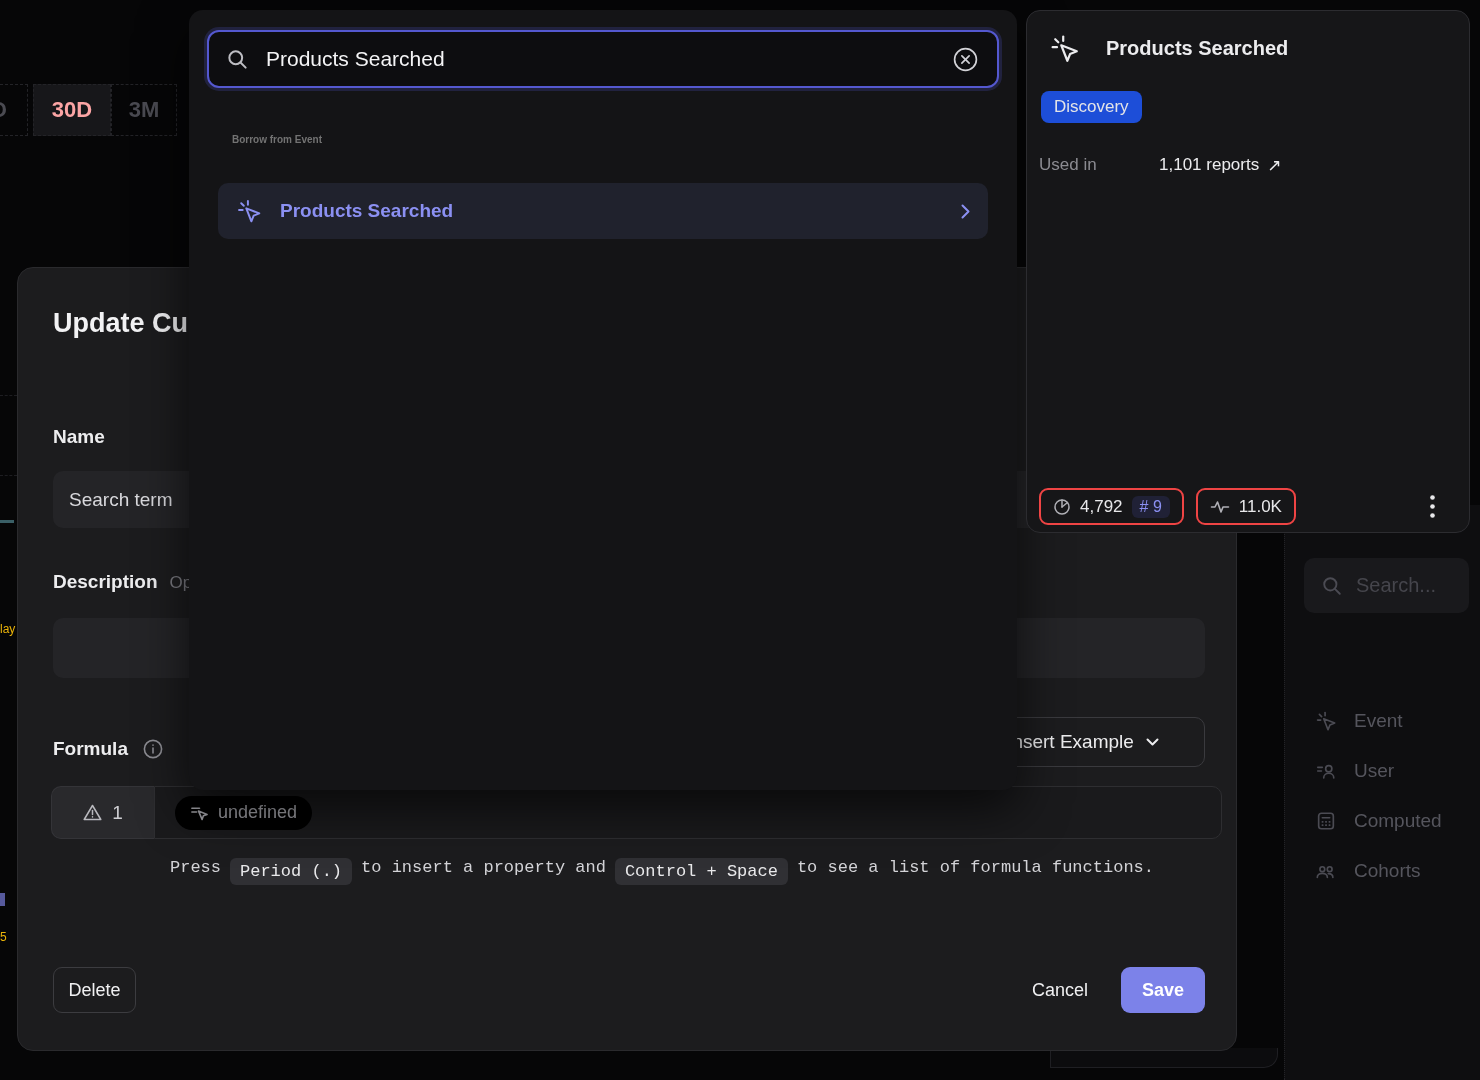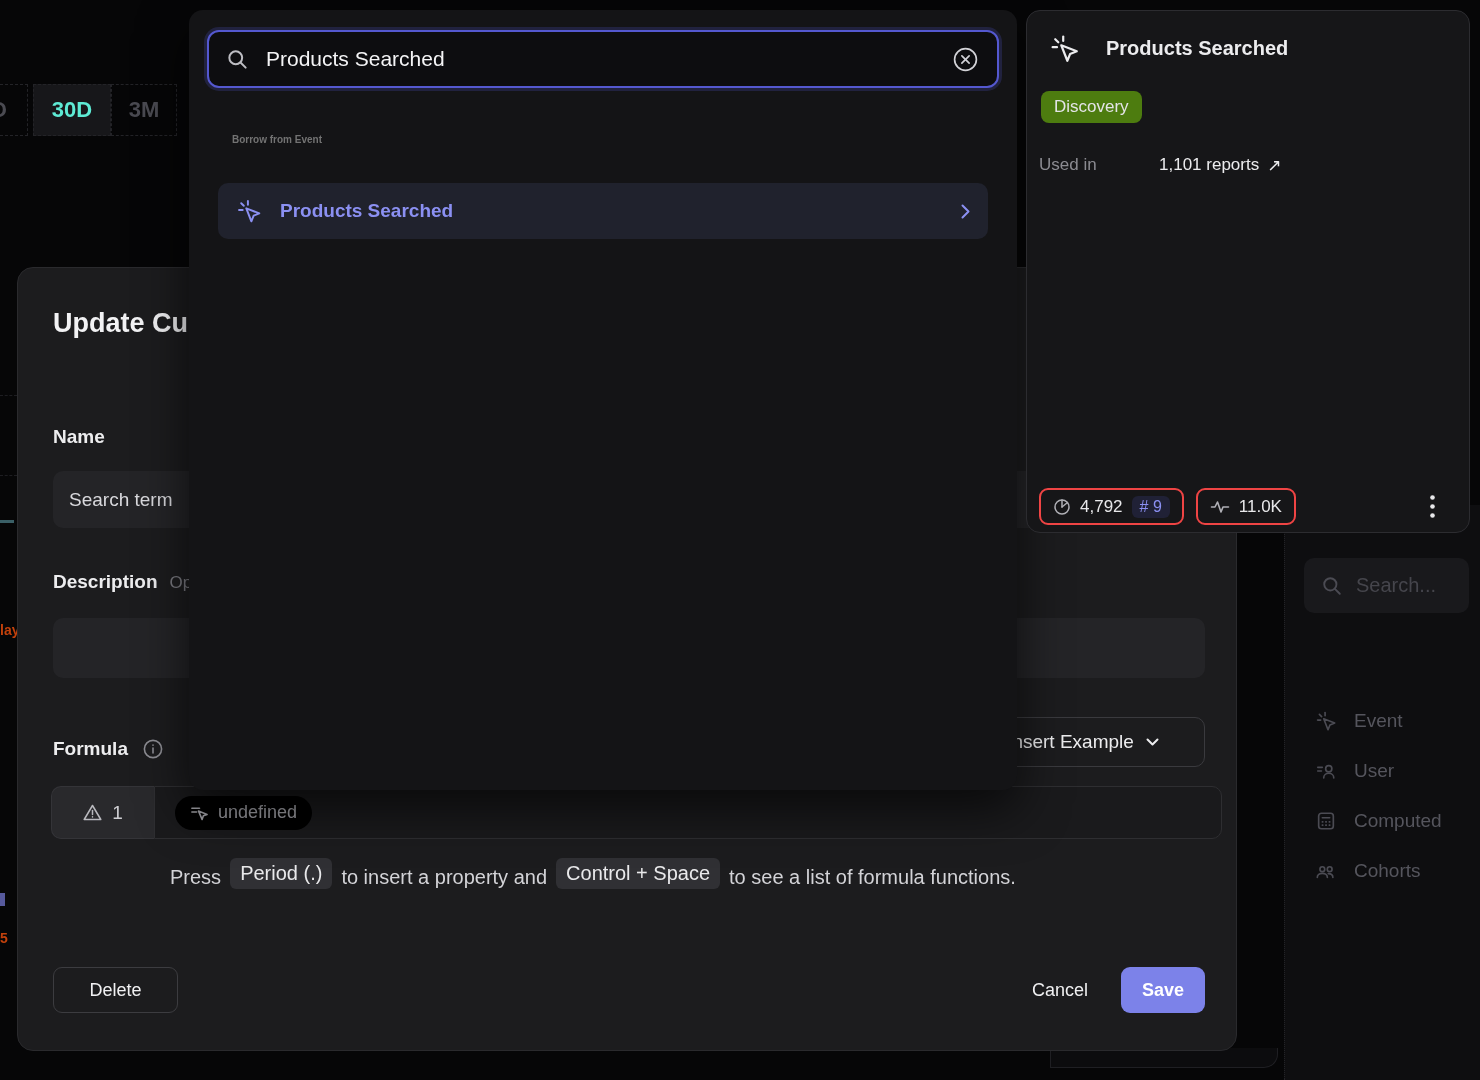--- a/index.html
+++ b/index.html
@@ -5,22 +5,22 @@
   * { margin:0; padding:0; box-sizing:border-box; }
   html,body { width:1480px; height:1080px; background:#060607; overflow:hidden;
     font-family:"Liberation Sans", sans-serif; }
   .abs { position:absolute; }
   svg { display:block; }
 
   
   #bg-layer { position:absolute; inset:0; z-index:0; }
   .time-cell { position:absolute; top:84px; height:52px; display:flex; align-items:center;
     justify-content:center; border:1px dashed #232327; color:#4a4a51; font-size:22px; font-weight:bold; }
-  .time-cell.sel { background:#17171a; color:#5eead4; }
-  .bg-frag { position:absolute; color:#c2410c; font-size:14px;font-weight:bold; }
+  .time-cell.sel { background:#17171a; color:#fca5a5; }
+  .bg-frag { position:absolute; color:#eab308; font-size:12px; }
   .dash-line { position:absolute; border-top:1px dashed #1d1d21; width:17px; left:0; }
 
   .sidebar { position:absolute; left:1284px; top:505px; width:196px; height:575px;
     background:#0e0e10; border-left:1px dotted #232327; border-top-left-radius:14px; }
   .sb-search { position:absolute; left:19px; top:53px; width:165px; height:55px;
     background:#19191c; border-radius:10px; display:flex; align-items:center; gap:12px;
     padding:0 16px; color:#45454c; font-size:20px; }
   .sb-item { position:absolute; left:19px; width:170px; height:48px; display:flex;
     align-items:center; gap:16px; padding:0 10px; color:#55555d; font-size:19px; border-radius:8px; }
   .sb-item.sel { background:#15161c; }
@@ -45,26 +45,26 @@
     border:1px solid #3a3a3e; border-radius:10px; background:transparent; color:#ececee;
     font-size:19px; display:flex; align-items:center; justify-content:center; gap:12px; cursor:pointer; }
   .formula-row { position:absolute; left:33px; top:518px; width:1171px; height:53px; display:flex; }
   .f-gutter { width:103px; background:#29292c; border:1px solid #343438; border-right:none;
     border-radius:10px 0 0 10px; display:flex; align-items:center; justify-content:center;
     gap:10px; color:#cfcfd3; font-size:19px; }
   .f-input { flex:1; background:#1a1a1c; border:1px solid #2e2e31; border-radius:0 10px 10px 0;
     display:flex; align-items:center; padding:0 20px; }
   .f-chip { height:34px; background:#000000; border-radius:17px; display:flex; align-items:center;
     gap:9px; padding:0 15px; color:#a1a1a7; font-size:18px; }
-  .hint { position:absolute; left:152px; top:590px; display:flex; align-items:flex-end; gap:9px;
-    color:#d3d3d7; font-size:20px; }
+  .hint { position:absolute; left:152px; top:590px; display:flex; align-items:flex-start; gap:9px;
+    color:#d3d3d7; font-size:17px;font-family:Liberation Mono, monospace; }
   .kbd { background:#303034; border-radius:6px; padding:4px 10px; color:#e9e9eb; }
   .btn { position:absolute; top:699px; height:46px; border-radius:9px; font-size:18px;
     display:flex; align-items:center; justify-content:center; cursor:pointer; }
-  #delete-btn { left:35px; width:125px; background:transparent; border:1px solid #3c3c40; color:#f0f0f2; }
+  #delete-btn { left:35px; width:83px; background:transparent; border:1px solid #3c3c40; color:#f0f0f2; }
   #cancel-btn { left:996px; width:92px; background:transparent; border:none; color:#f0f0f2; }
   #save-btn { left:1103px; width:84px; background:#7c82e9; border:none; color:#fff; font-weight:bold; }
 
   
   #popover { position:absolute; left:189px; top:10px; width:828px; height:780px;
     background:#141416; border-radius:14px; box-shadow:0 18px 50px rgba(0,0,0,.65); z-index:20; }
   .srch-box { position:absolute; left:18px; top:20px; width:792px; height:58px;
     background:#0d0d10; border:2px solid #5458d0; border-radius:12px;
     box-shadow:0 0 0 3px rgba(84,88,208,.22); display:flex; align-items:center; gap:18px; padding:0 18px; }
   .srch-box input { flex:1; background:transparent; border:none; outline:none; color:#f4f4f6;
@@ -73,21 +73,21 @@
   .result-row { position:absolute; left:29px; top:173px; width:770px; height:56px;
     background:#20222d; border-radius:10px; display:flex; align-items:center; gap:18px;
     padding:0 18px; cursor:pointer; }
   .result-lbl { flex:1; color:#8b90f2; font-size:19px; font-weight:bold; }
 
   
   #card { position:absolute; left:1026px; top:10px; width:444px; height:523px;
     background:#161618; border:1px solid #2c2c30; border-radius:14px; z-index:20; }
   .c-head { position:absolute; left:22px; top:22px; display:flex; align-items:center; gap:26px; }
   .c-title { color:#ececee; font-size:20px; font-weight:bold; }
-  .c-badge { position:absolute; left:14px; top:80px; background:#4d7c0f; border-radius:8px;
+  .c-badge { position:absolute; left:14px; top:80px; background:#1d4ed8; border-radius:8px;
     padding:6px 13px; color:#e4e4e7; font-size:17px; }
   .c-used { position:absolute; left:12px; top:144px; display:flex; font-size:17px; }
   .c-used-lbl { color:#8b8b91; width:120px; }
   .c-used-val { color:#ececee; display:flex; gap:8px; }
   .c-stats { position:absolute; left:12px; top:477px; width:420px; display:flex; align-items:center; gap:12px; }
   .pill { height:37px; border:2px solid #ef4444; border-radius:9px; display:flex; align-items:center;
     gap:9px; padding:0 12px; color:#e8e8ea; font-size:17px; }
   .rank { background:#202136; color:#8b90f2; border-radius:6px; padding:2px 8px; font-size:16px; }
   .kebab { margin-left:auto; margin-right:24px; cursor:pointer; }
 </style>

